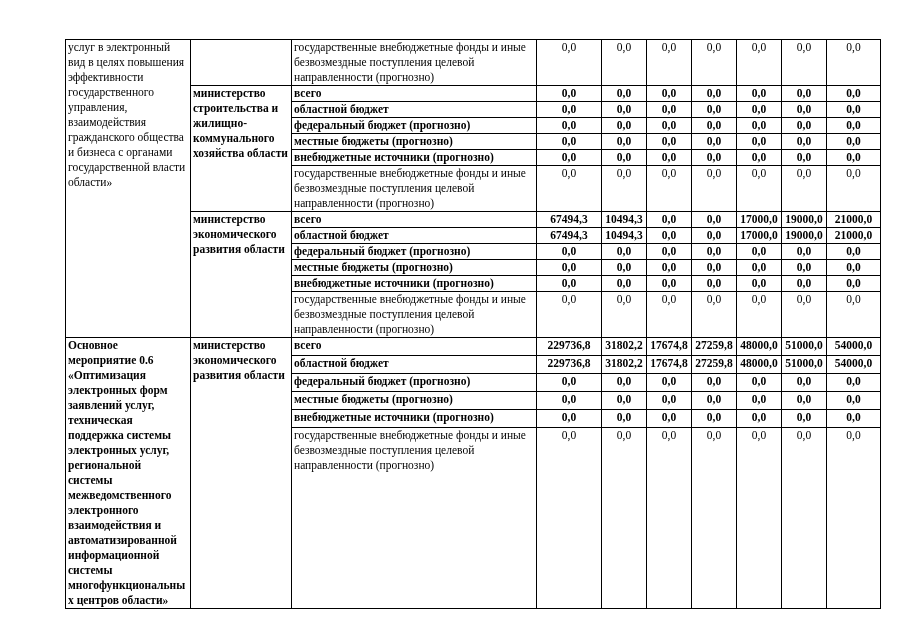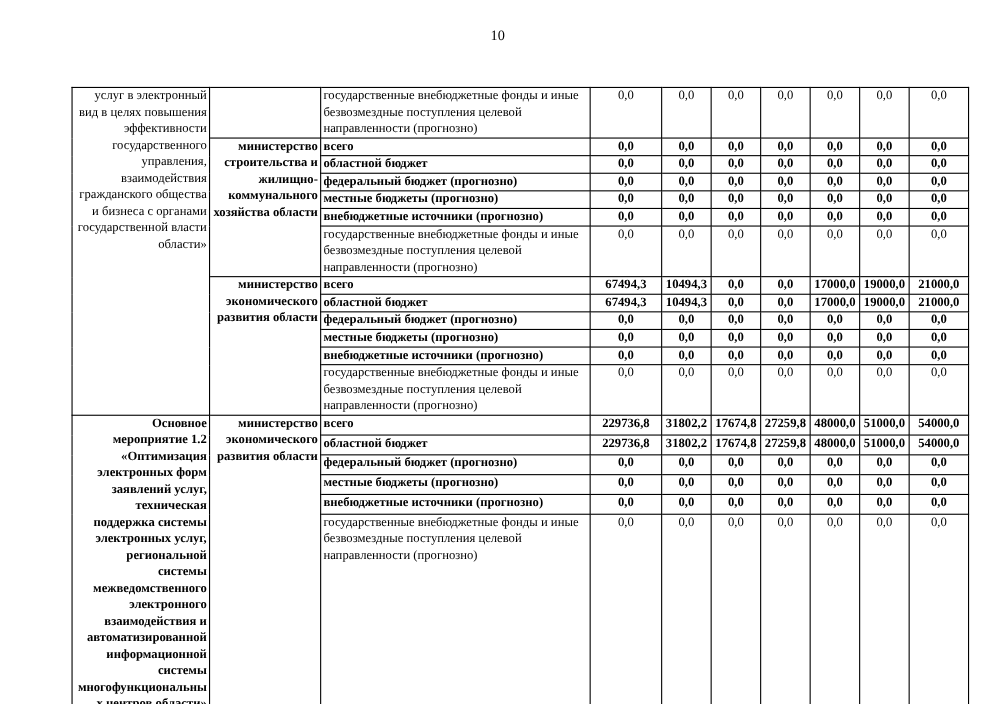--- a/index.html
+++ b/index.html
@@ -24,31 +24,30 @@
   }
   table.budget-table td {
     border: 1px solid #000;
     vertical-align: top;
     font-size: 11.5px;
     line-height: 15px;
     padding: 0 2px;
     overflow: hidden;
     word-wrap: break-word;
   }
-  td.program-cell, td.ministry-cell { padding: 1px 3px; text-align: right; }
+  td.program-cell, td.ministry-cell { padding: 1px 3px; }
   td.value-cell { text-align: center; padding: 0 1px; }
   tr.row-normal { height: 16px; font-weight: bold; }
   tr.row-tall { height: 46px; }
   tr.row-bottom-stretch { height: 160px; }
 </style>
 </head>
 <body>
 
 <div class="page">
-  <div class="page-number">10</div>
 
   <table class="budget-table">
     <colgroup>
       <col style="width:125px">
       <col style="width:101px">
       <col style="width:245px">
       <col style="width:65px">
       <col style="width:45px">
       <col style="width:45px">
       <col style="width:45px">
@@ -185,21 +184,21 @@
           <td class="label-cell">государственные внебюджетные фонды и иные безвозмездные поступления целевой направленности (прогнозно)</td>
           <td class="value-cell">0,0</td>
           <td class="value-cell">0,0</td>
           <td class="value-cell">0,0</td>
           <td class="value-cell">0,0</td>
           <td class="value-cell">0,0</td>
           <td class="value-cell">0,0</td>
           <td class="value-cell">0,0</td>
         </tr>
         <tr class="row-normal">
-          <td rowspan="6" class="program-cell">Основное мероприятие 1.2 «Оптимизация электронных форм заявлений услуг, техническая поддержка системы электронных услуг, региональной системы межведомственного электронного взаимодействия и автоматизированной информационной системы многофункциональных центров области»</td>
+          <td rowspan="6" class="program-cell">Основное мероприятие 0.6 «Оптимизация электронных форм заявлений услуг, техническая поддержка системы электронных услуг, региональной системы межведомственного электронного взаимодействия и автоматизированной информационной системы многофункциональных центров области»</td>
           <td rowspan="6" class="ministry-cell">министерство экономического развития области</td>
           <td class="label-cell">всего</td>
           <td class="value-cell">229736,8</td>
           <td class="value-cell">31802,2</td>
           <td class="value-cell">17674,8</td>
           <td class="value-cell">27259,8</td>
           <td class="value-cell">48000,0</td>
           <td class="value-cell">51000,0</td>
           <td class="value-cell">54000,0</td>
         </tr>

